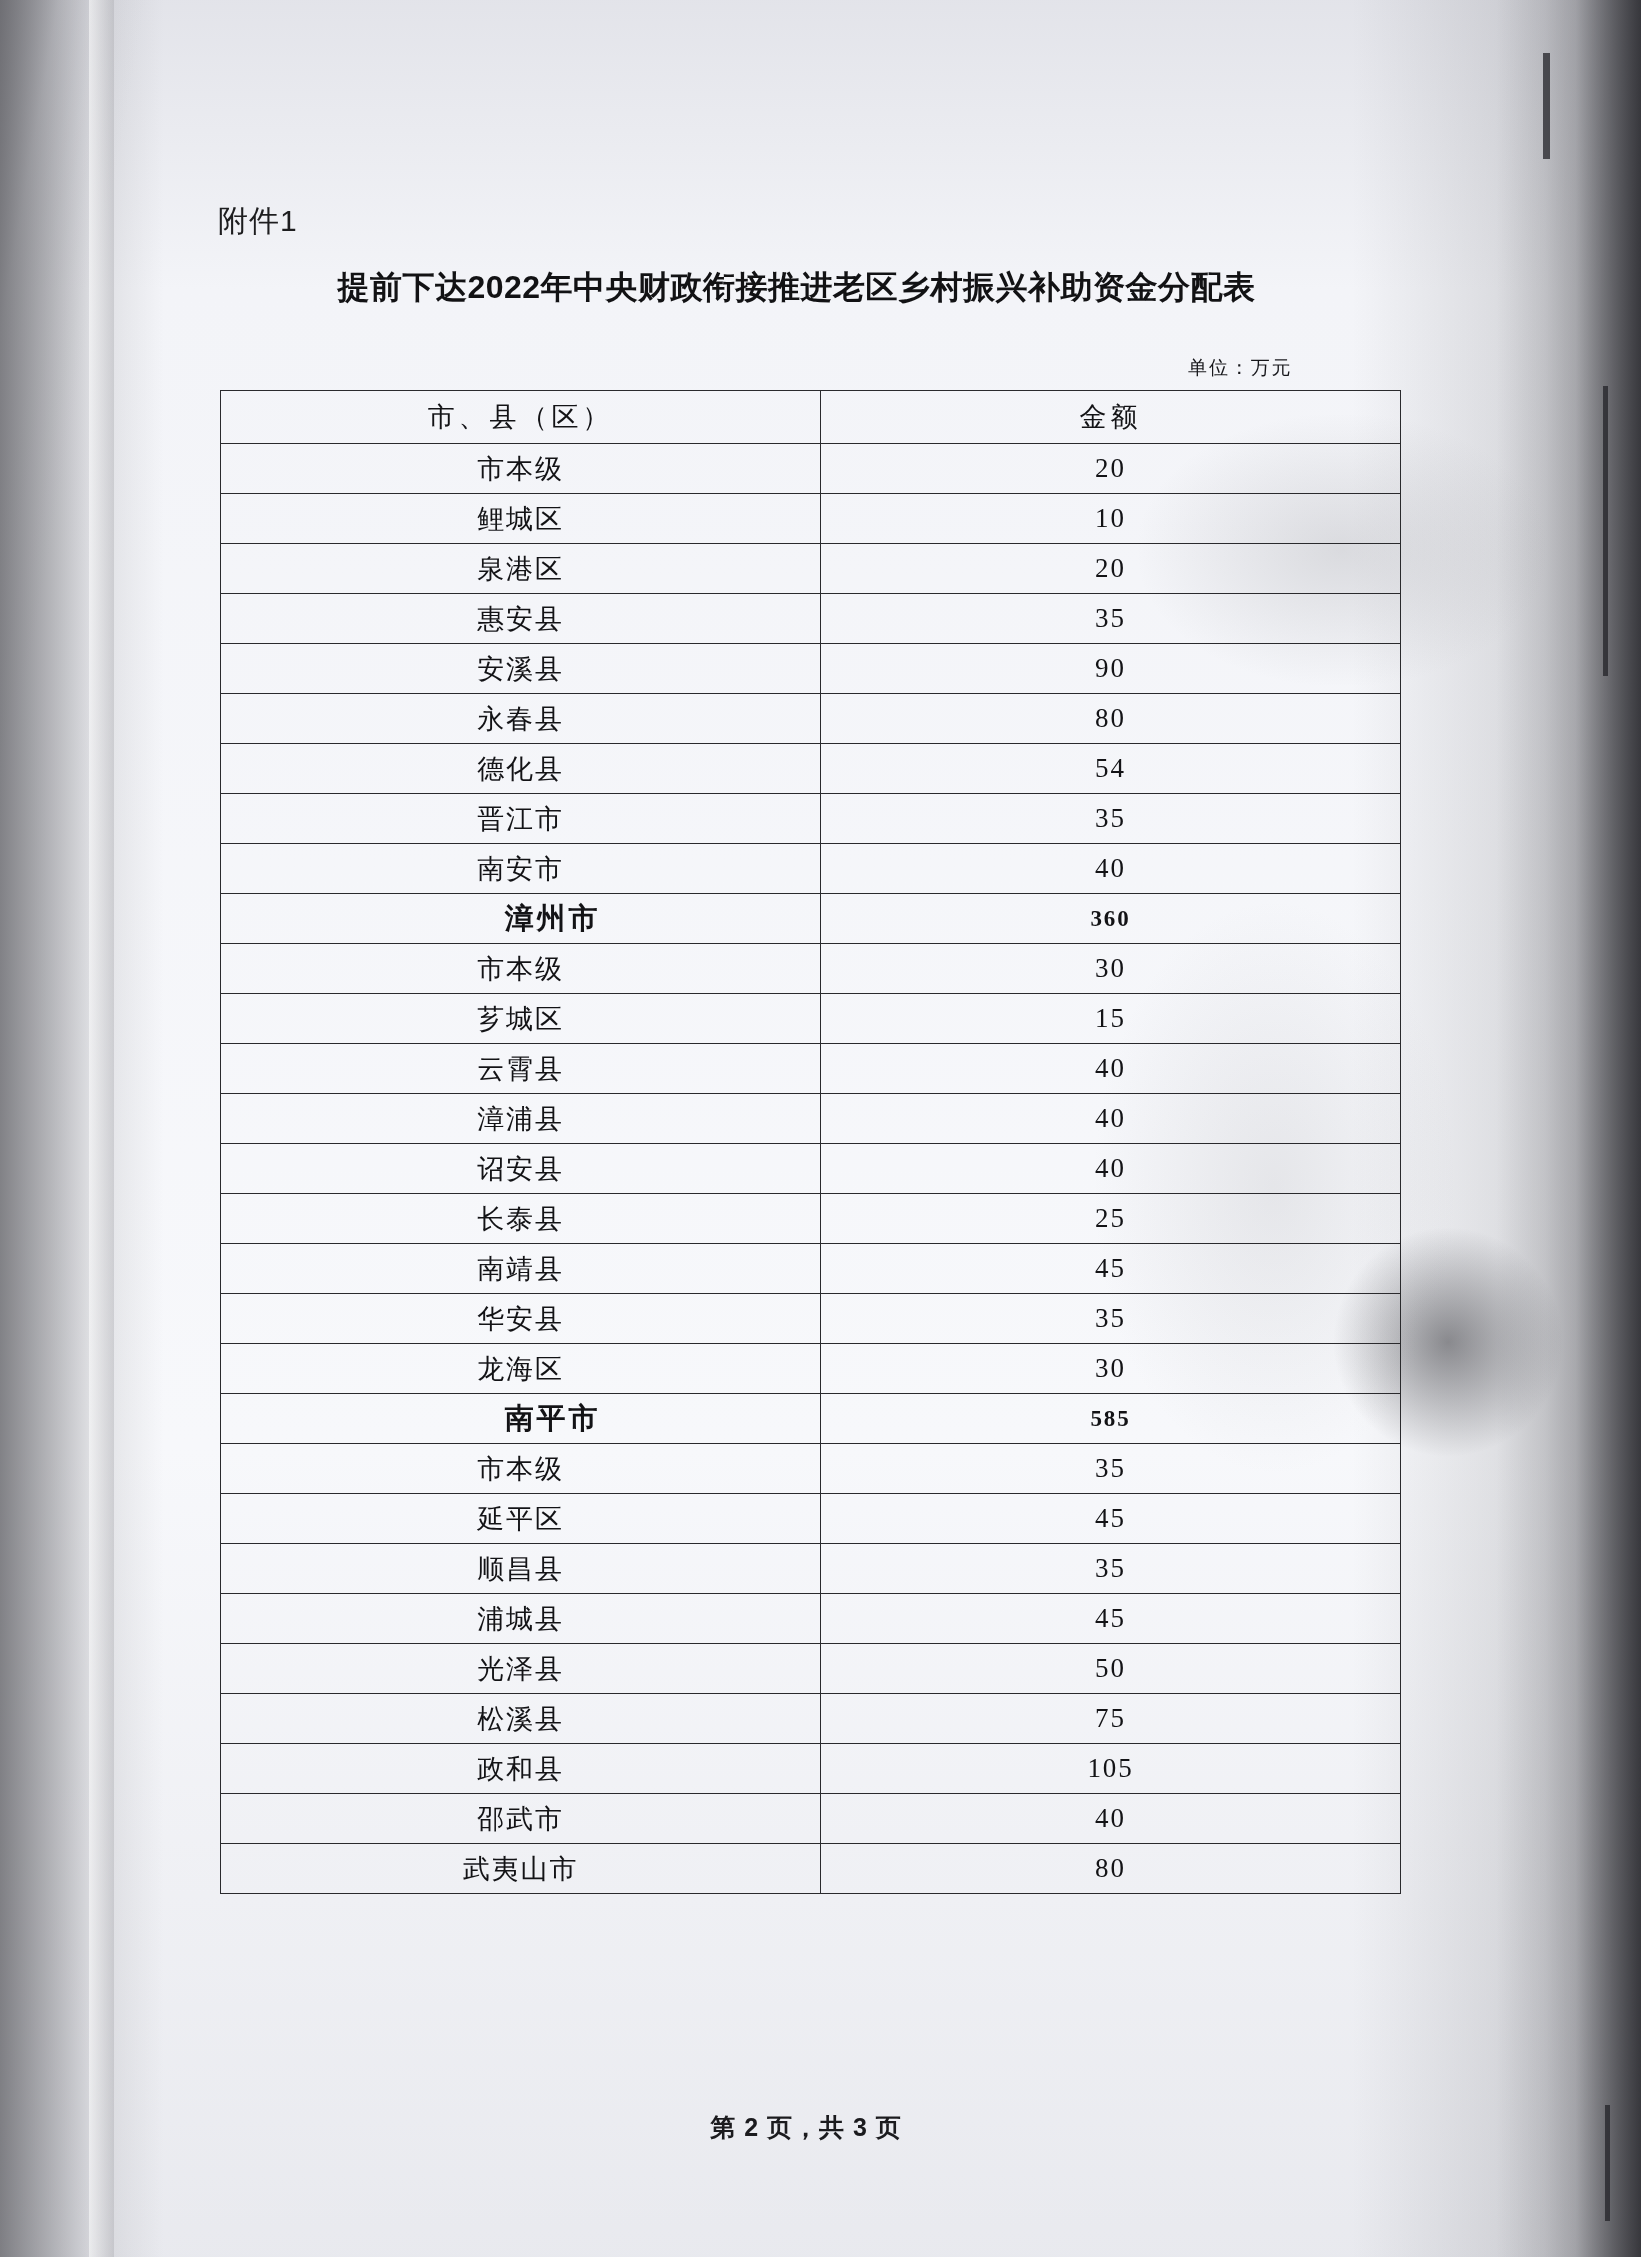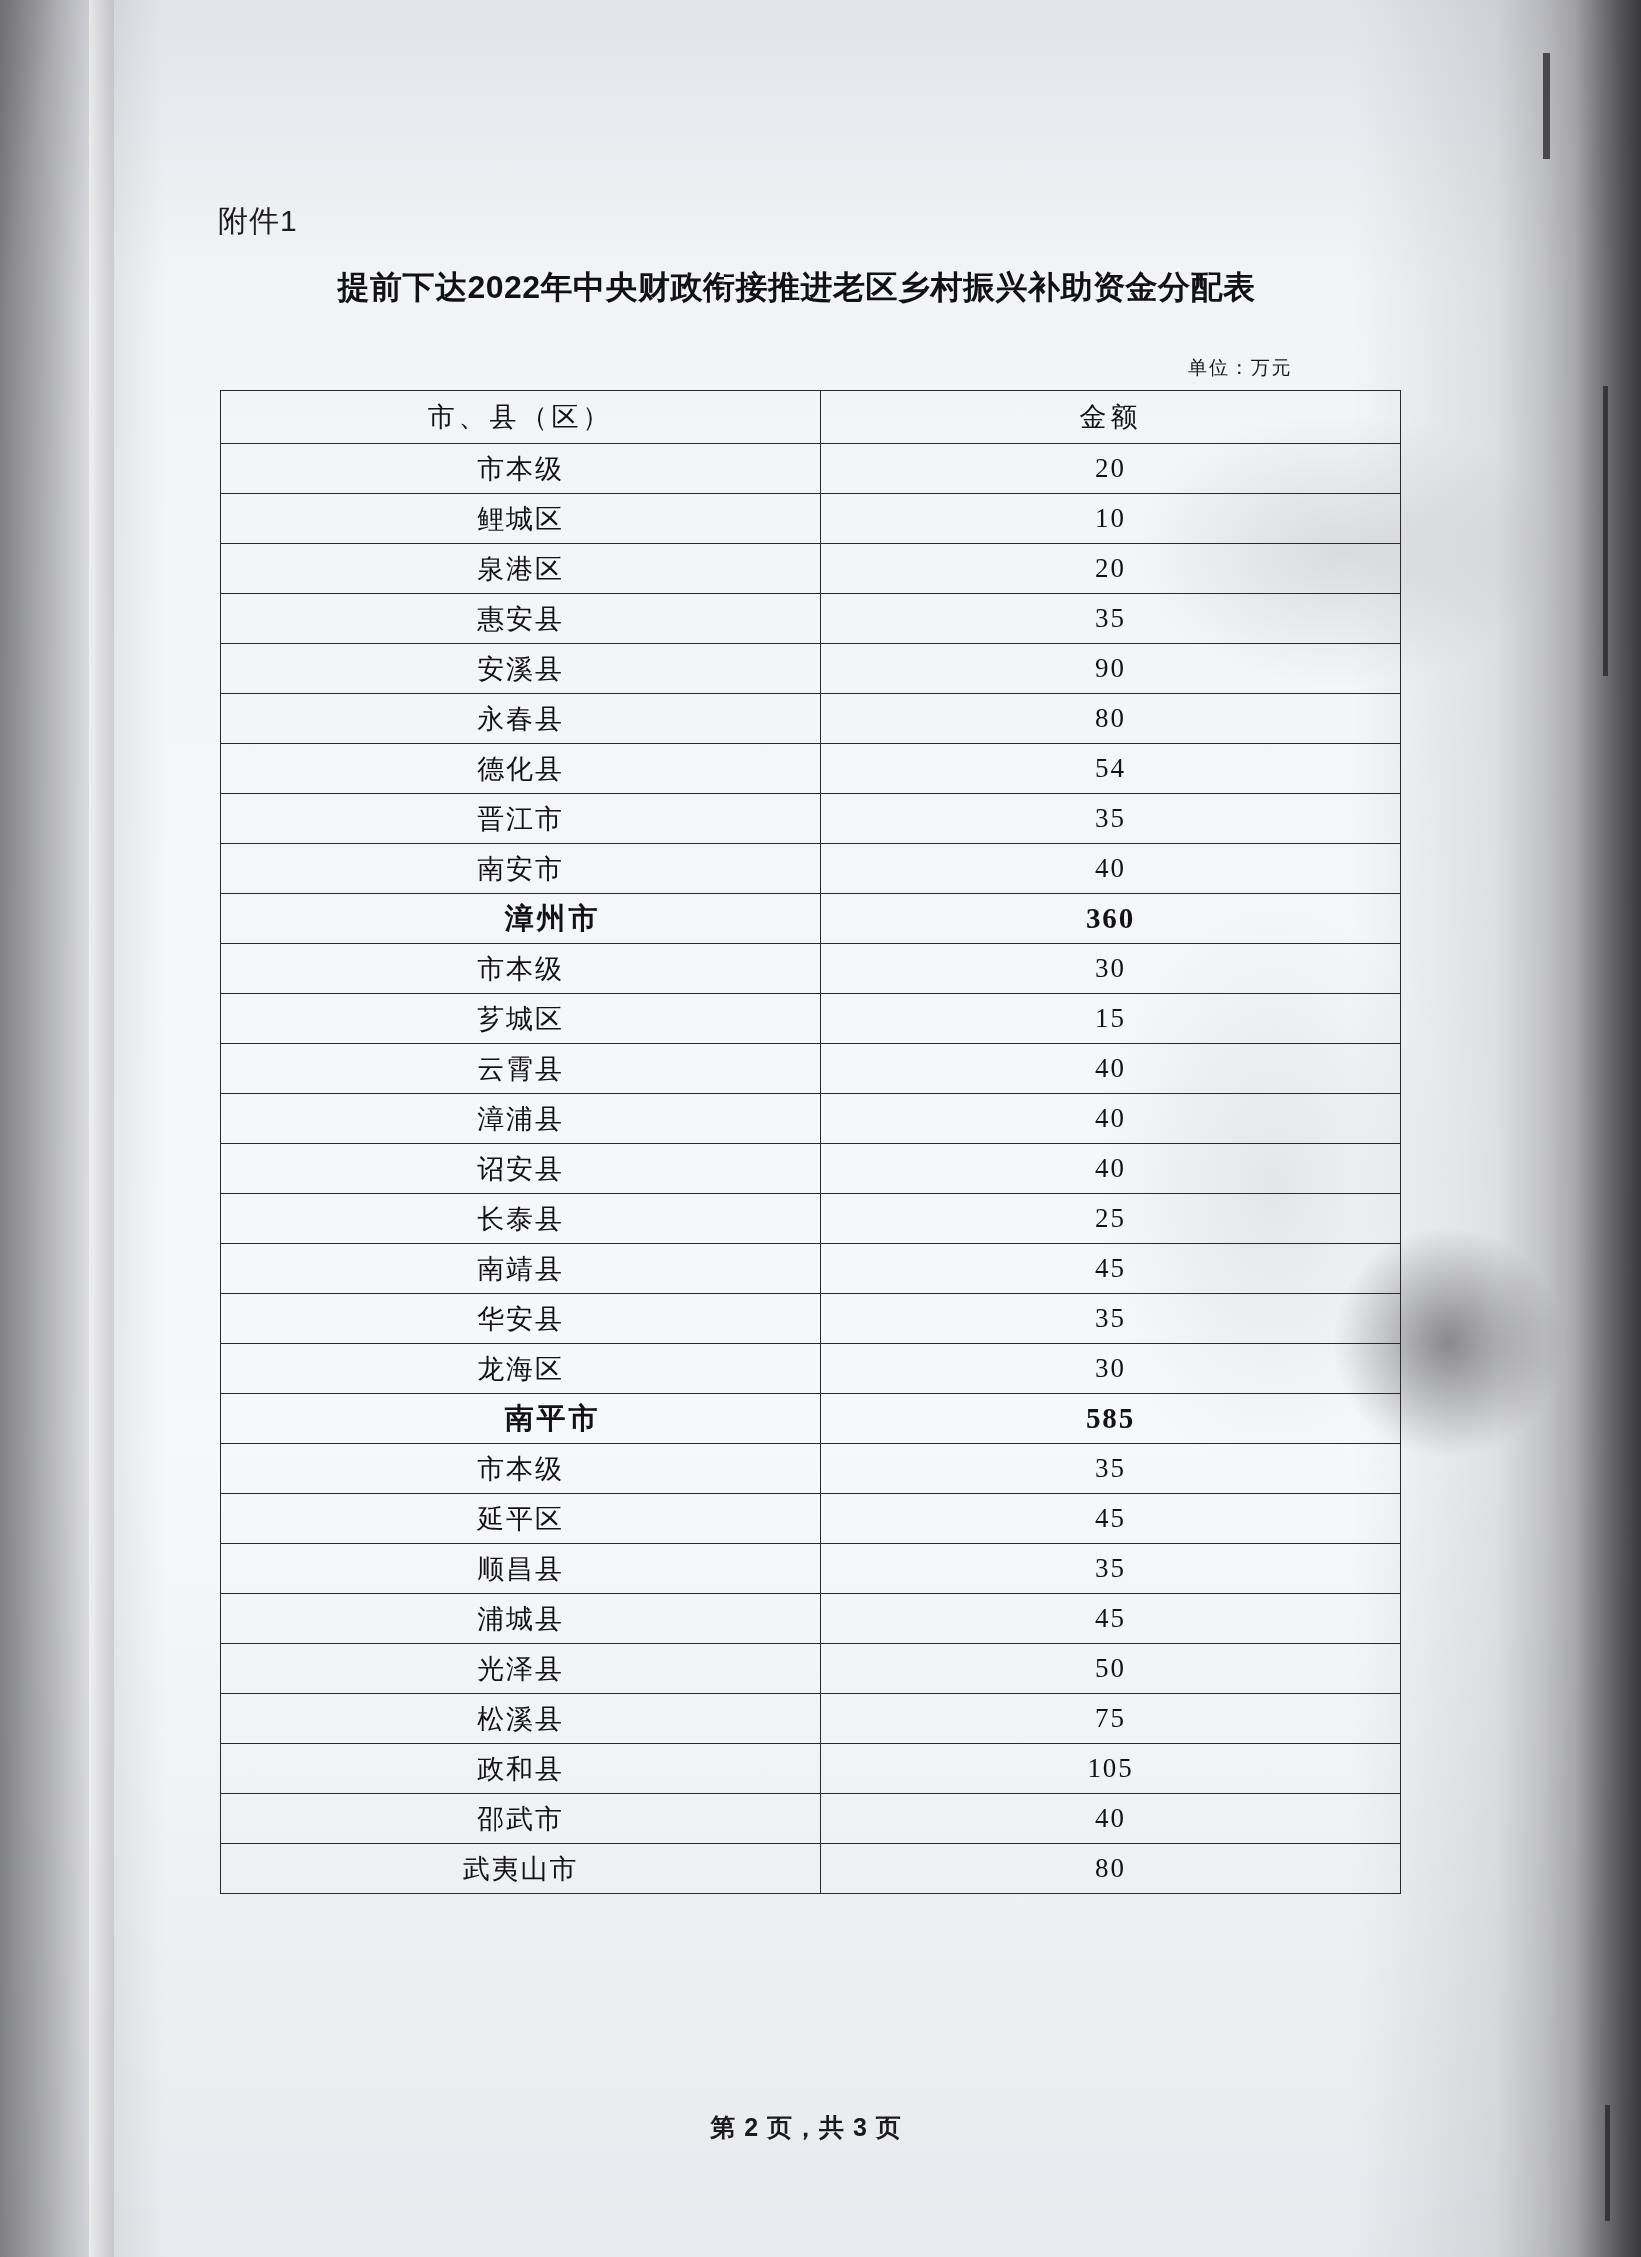--- a/index.html
+++ b/index.html
@@ -145,21 +145,21 @@
   }
   tr.city td.region {
     text-align: center;
     padding-left: 64px;
     font-weight: bold;
     font-size: 29px;
     letter-spacing: 2.9px;
   }
   tr.city td.amount {
     font-weight: bold;
-    font-size: 29px;
+    font-size: 23px;
   }
   .footer {
     position: absolute;
     left: 0;
     top: 2111px;
     width: 1641px;
     text-align: center;
     font-size: 25px;
     color: #1b1b1e;
     font-weight: bold;

